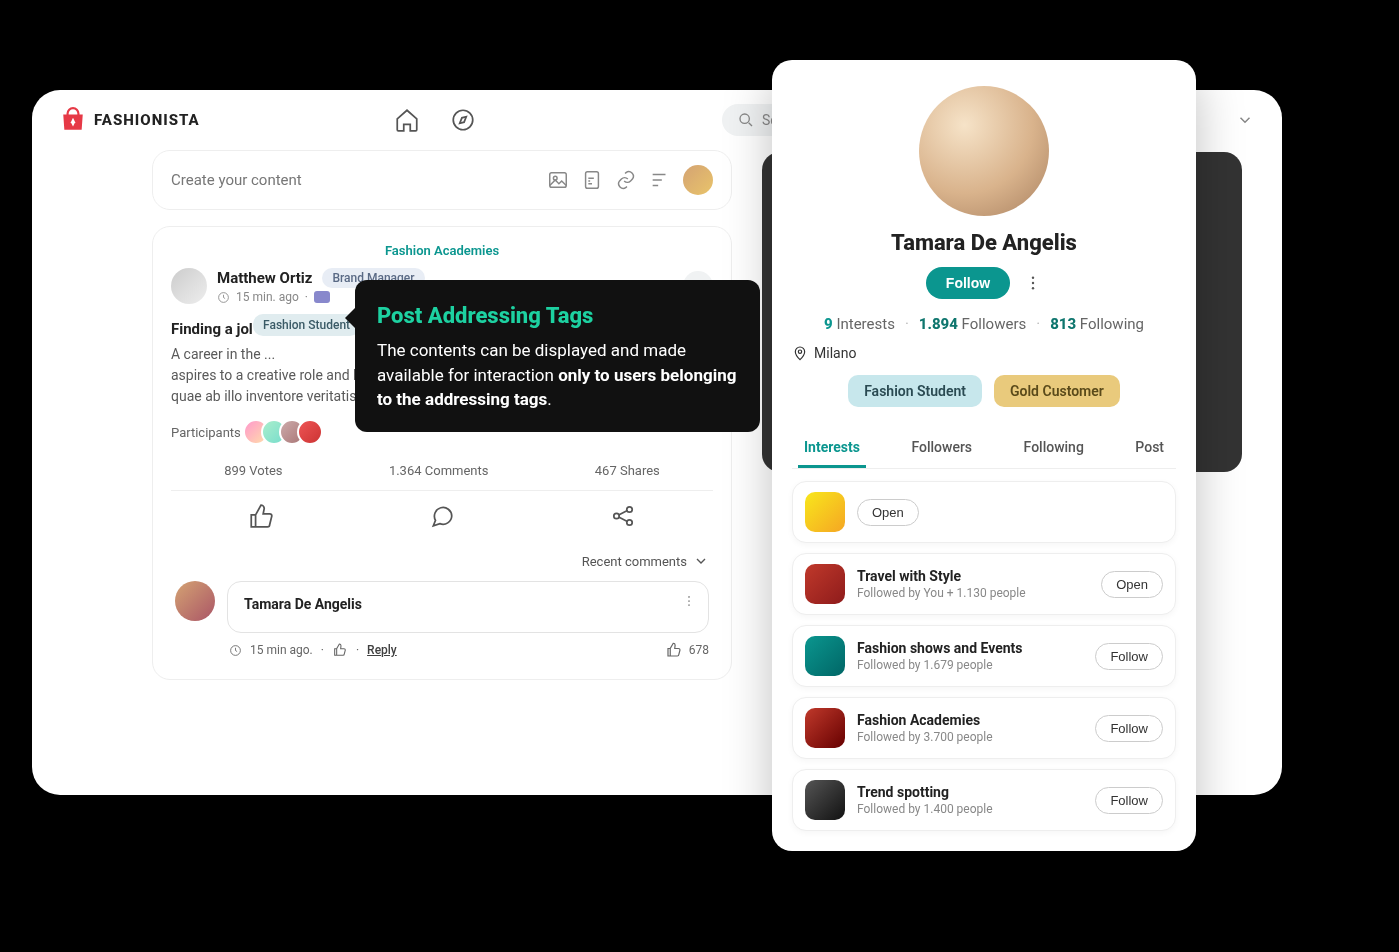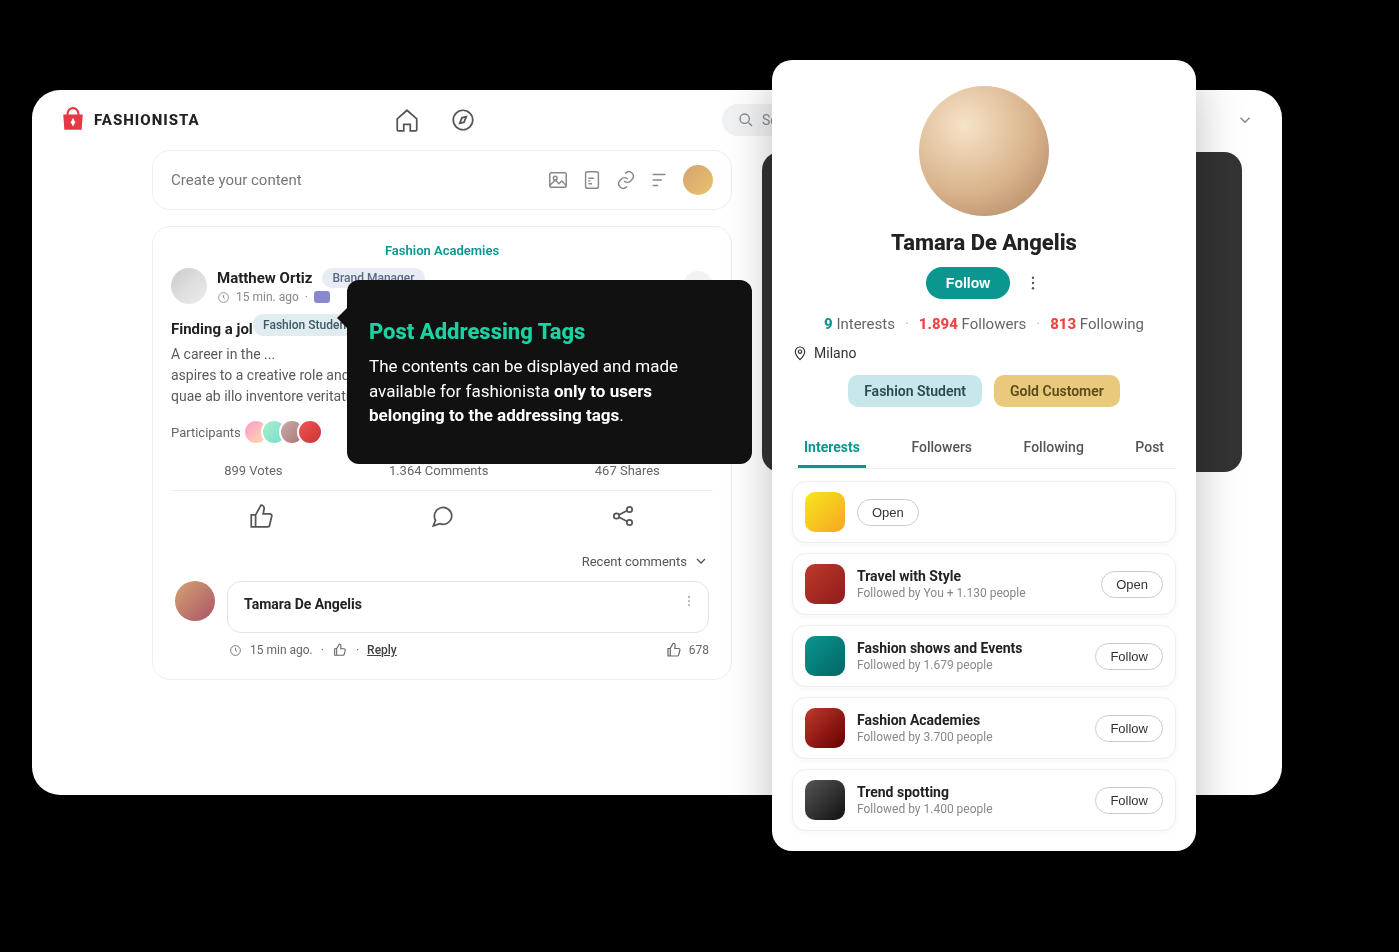--- a/index.html
+++ b/index.html
@@ -221,26 +221,26 @@
     position:absolute; left:756px; top:688px;
     display:flex;align-items:center;gap:12px;
   }
   .staff-avatar{width:32px;height:32px;border-radius:50%;background:linear-gradient(135deg,#ccc,#aaa);}
   .staff-name{font-weight:700;font-size:14px;}
   .staff-badge{background:#0b968f;color:#fff;font-size:11px;font-weight:700;padding:3px 10px;border-radius:6px;}
 
   
   .tooltip {
     position:absolute;
-    left:347px; top:280px;
+    left:355px; top:280px;
     width:405px;
     background:#111;
     color:#fff;
     border-radius:12px;
-    padding:36px 22px;
+    padding:20px 22px;
     z-index:50;
     font-size:17px;
     line-height:1.45;
   }
   .tooltip::before {
     content:'';
     position:absolute;
     left:-10px; top:28px;
     border:10px solid transparent;
     border-right-color:#111;
@@ -273,21 +273,21 @@
   .profile-name{text-align:center;font-weight:800;font-size:22px;color:#222;}
   .follow-row{display:flex;align-items:center;justify-content:center;gap:14px;margin-top:12px;}
   .follow-btn-main{
     background:#0b968f;color:#fff;border:none;
     padding:8px 20px;border-radius:18px;font-weight:600;font-size:14px;cursor:pointer;
   }
   .stats-line{
     display:flex;justify-content:center;gap:10px;
     margin-top:16px;font-size:15px;color:#444;
   }
-  .stats-line .num{font-weight:800;color:#ef4444;}
+  .stats-line .num{font-weight:800;color:#0f766e;}
   .stats-line .int-num{color:#0b968f;font-weight:800;}
   .stats-line .lbl{color:#666;}
   .stats-line .sep{color:#bbb;}
   .loc-row{display:flex;justify-content:flex-start;align-items:center;gap:6px;margin-top:12px;color:#333;font-size:14px;}
   .tags-row{display:flex;justify-content:center;gap:12px;margin-top:14px;}
   .tag-blue{background:#c7e7ec;color:#2a4a52;padding:8px 16px;border-radius:10px;font-weight:600;font-size:14px;}
   .tag-gold{background:#e9ca7c;color:#5a4a1a;padding:8px 16px;border-radius:10px;font-weight:600;font-size:14px;}
 
   .tabs-row{display:flex;justify-content:space-between;margin-top:22px;border-bottom:1px solid #eee;padding:0 6px;}
   .tab{padding:10px 6px;font-size:14px;color:#555;cursor:pointer;font-weight:500;}
@@ -499,21 +499,21 @@
   <div class="staff-row">
     <div class="staff-avatar"></div>
     <span class="staff-name">Tom Stanley</span>
     <span class="staff-badge">STAFF</span>
   </div>
 
 </div>
 
 <div class="tooltip">
   <div class="tooltip-title">Post Addressing Tags</div>
-  <span>The contents can be displayed and made available for fashionista</span>
+  <span>The contents can be displayed and made available for interaction</span>
   <strong>only to users belonging to the addressing tags</strong><span>.</span>
 </div>
 
 <div class="profile-panel">
   <div class="profile-avatar"></div>
   <div class="profile-name">Tamara De Angelis</div>
   <div class="follow-row">
     <button class="follow-btn-main">Follow</button>
     <svg width="18" height="18" viewBox="0 0 24 24" fill="currentColor" style="color:#555;cursor:pointer;">
         <circle cx="12" cy="5" r="1.6"></circle>

